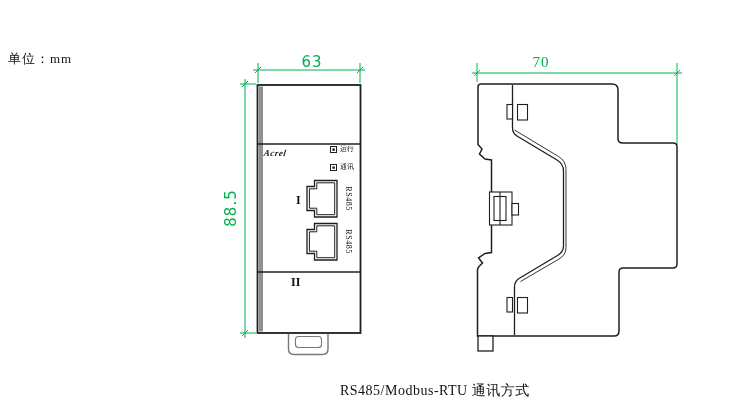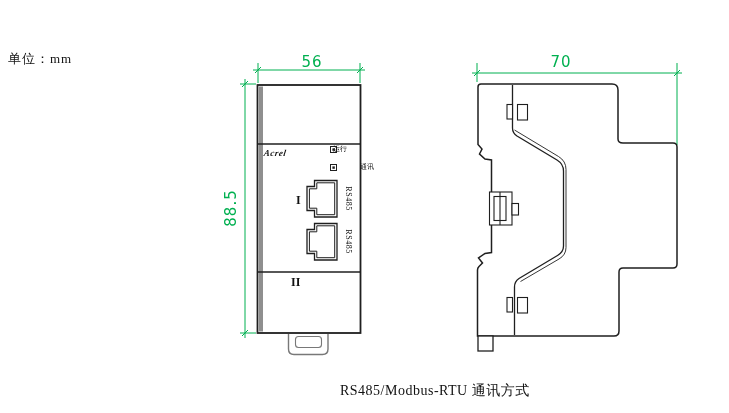--- a/index.html
+++ b/index.html
@@ -6,27 +6,27 @@
   body{width:729px;height:413px;position:relative;overflow:hidden;
        font-family:"Liberation Serif","DejaVu Serif",serif;color:#111;}
   .abs{position:absolute;}
   svg{position:absolute;left:0;top:0;}
   .dim-text{font-family:"DejaVu Sans",sans-serif;font-weight:400;color:#00b050;
             font-size:15px;letter-spacing:1px;text-align:center;line-height:16px;}
   .cn{font-family:"Liberation Serif","DejaVu Serif",serif;}
   .unit-label{left:8px;top:10px;font-size:13px;letter-spacing:1px;margin-top:40px;}
   .caption{left:340px;top:382px;font-size:14px;letter-spacing:0.5px;}
   .dim-36{left:290px;top:54px;width:44px;}
-  .dim-70{left:539px;top:54px;width:44px;}
+  .dim-70{left:519px;top:54px;width:44px;font-family:Liberation Serif, serif;}
   .dim-885{left:201px;top:200px;width:60px;transform:rotate(-90deg);transform-origin:center;}
   .logo{left:264px;top:148px;font-size:9px;font-style:italic;font-weight:700;
         transform:skewX(-8deg);letter-spacing:0.5px;}
   .led-label{font-size:7px;line-height:7px;letter-spacing:0px;}
-  .led-label.l1{left:333px;top:146px;}
-  .led-label.l2{left:360px;top:164px;}
+  .led-label.l1{left:340px;top:146px;}
+  .led-label.l2{left:340px;top:164px;}
   .port-index{font-size:12px;font-weight:600;line-height:12px;}
   .port-index.p1{left:296px;top:194px;}
   .port-index.p2{left:291px;top:237px;margin-top:39px;}
   .rs485{width:30px;font-size:8px;line-height:9px;text-align:center;
          transform:rotate(90deg);transform-origin:center;letter-spacing:0.5px;}
   .rs485.r1{left:333px;top:194px;}
   .rs485.r2{left:333px;top:237px;}
 </style>
 </head>
 <body>
@@ -116,21 +116,21 @@
       <rect x="489.5" y="192" width="22.5" height="33"></rect>
       <rect x="494" y="196.5" width="12" height="24"></rect>
       <line x1="500" y1="192" x2="500" y2="225"></line>
       <rect x="512" y="203.5" width="6.5" height="11.5"></rect>
     </g>
   </g>
 </svg>
 
 <span class="abs cn unit-label">单位：mm</span>
 
-<span class="abs dim-text dim-36">56</span>
+<span class="abs dim-text dim-36">63</span>
 <span class="abs dim-text dim-885">88.5</span>
 <span class="abs dim-text dim-70">70</span>
 
 <span class="abs cn logo">Acrel</span>
 
 <span class="abs cn led-label l1">运行</span>
 <span class="abs cn led-label l2">通讯</span>
 
 <span class="abs cn port-index p1">I</span>
 <span class="abs cn port-index p2">II</span>

